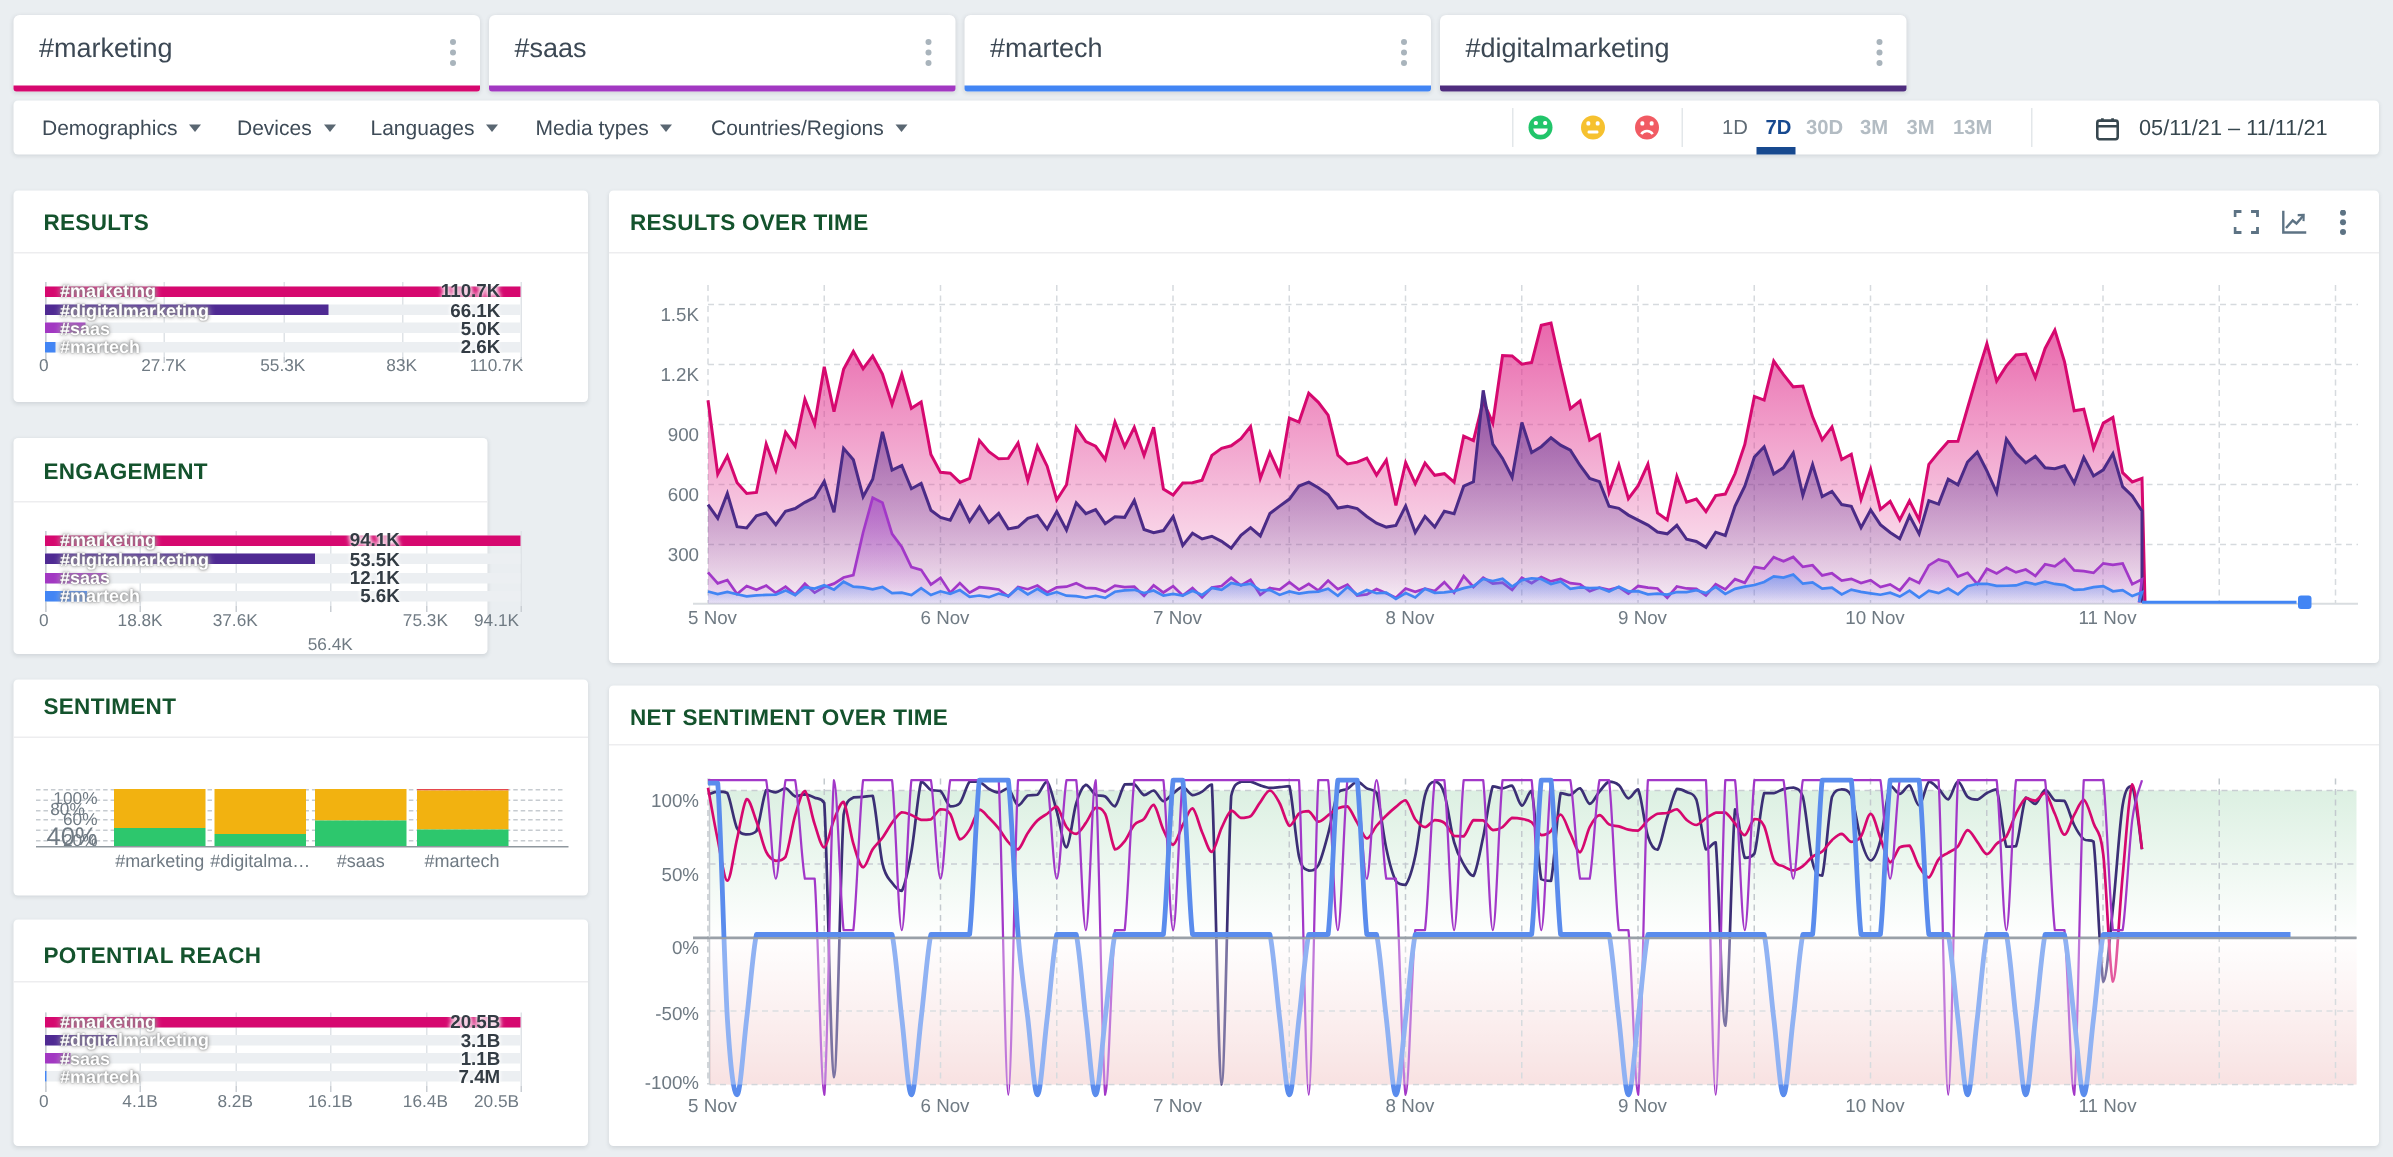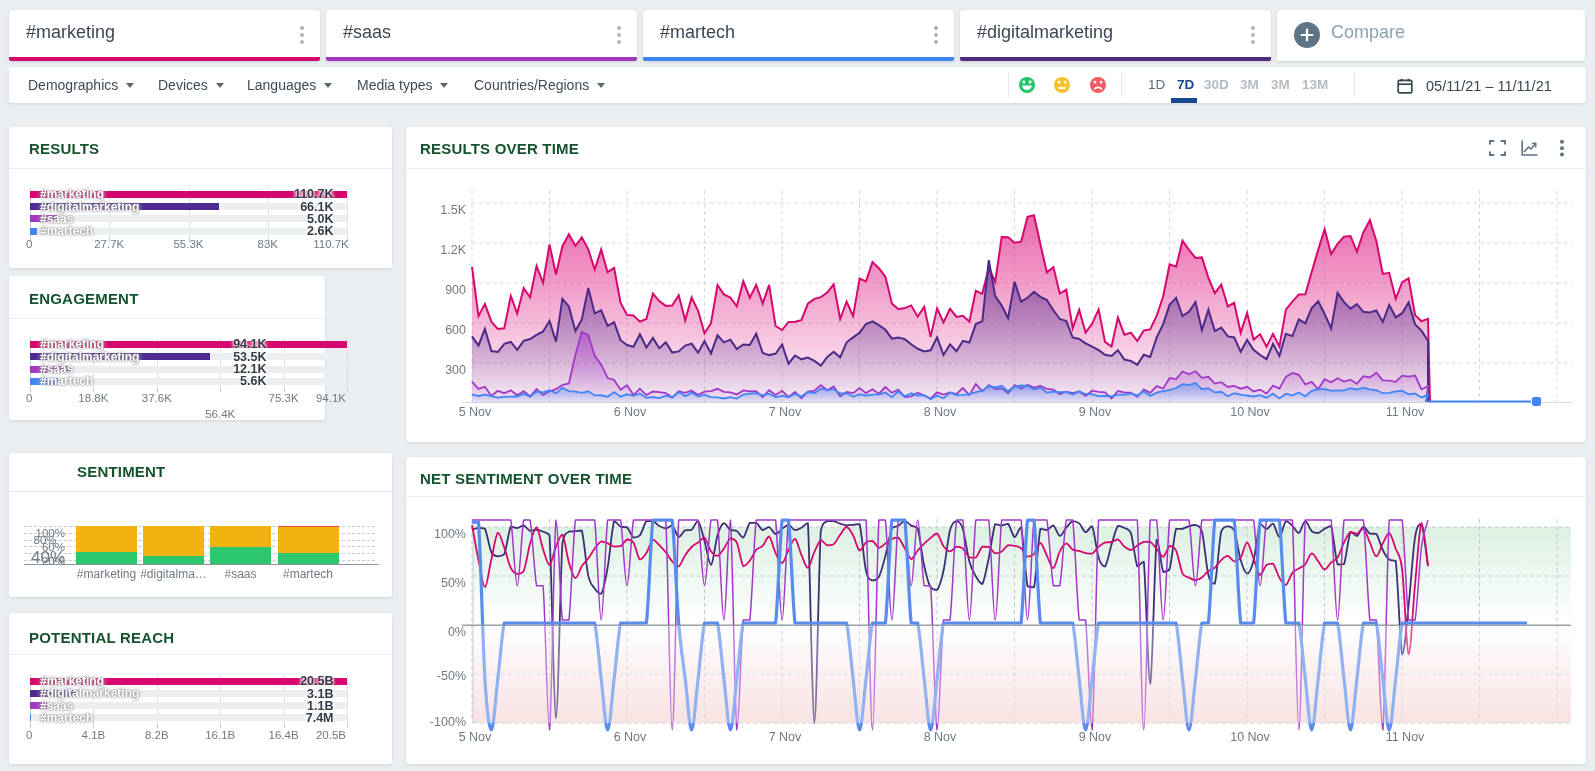--- a/index.html
+++ b/index.html
@@ -58,27 +58,20 @@
     <span class="ul" style="background:#4285f4;"></span>
   </div>
   <div class="tab" style="left:960px;width:311px;">
     <span class="lbl">#digitalmarketing</span>
     <span class="kebab">
         <i></i>
         <i></i>
         <i></i>
       </span>
     <span class="ul" style="background:#4f2d7e;"></span>
-  </div>
-  <div class="tab" style="left:1277px;width:308px;">
-    <svg style="position:absolute;left:17px;top:12px;" width="26" height="26" viewBox="0 0 26 26">
-      <circle cx="13" cy="13" r="13" fill="#5f7585"></circle>
-      <path d="M13 6.8 V19.2 M6.8 13 H19.2" stroke="#fff" stroke-width="2.2"></path>
-    </svg>
-    <span class="lbl" style="left:54px;color:#8da2b0;">Compare</span>
   </div>
 
   <div class="filterbar">
     <span class="fitem" style="left:19px;">Demographics<span class="caret"></span></span>
     <span class="fitem" style="left:149px;">Devices<span class="caret"></span></span>
     <span class="fitem" style="left:238px;">Languages<span class="caret"></span></span>
     <span class="fitem" style="left:348px;">Media types<span class="caret"></span></span>
     <span class="fitem" style="left:465px;">Countries/Regions<span class="caret"></span></span>
 
     <span class="vdiv" style="left:999px;"></span>
@@ -150,21 +143,21 @@
 <span class="bseg" style="left:21.0px;top:100.7px;width:7.4px;background:#4285f4;"></span>
 <span class="series-lbl" style="left:31.0px;top:97.2px;">#martech</span>
 <span class="val-lbl" style="right:58.5px;top:97.2px;">2.6K</span>
 <span class="axlbl" style="left:17.0px;top:111px;">0</span>
 <span class="axlbl" style="left:78.2px;top:111px;width:44px;text-align:center;">27.7K</span>
 <span class="axlbl" style="left:157.5px;top:111px;width:44px;text-align:center;">55.3K</span>
 <span class="axlbl" style="left:236.8px;top:111px;width:44px;text-align:center;">83K</span>
 <span class="axlbl" style="left:300.0px;top:111px;width:44px;text-align:center;">110.7K</span>
   </div>
 
-  <div class="card" style="left:9px;top:276px;width:316px;height:144px;">
+  <div class="card" style="left:9px;top:292px;width:316px;height:144px;">
     <span class="title" style="left:20px;top:14px;">ENGAGEMENT</span>
     <div class="divider" style="top:42px;"></div>
     <span class="grid-v" style="left:21.0px;top:61.900000000000006px;height:49.900000000000006px;"></span>
 <span class="tick" style="left:21.0px;top:111.80000000000001px;"></span>
 <span class="grid-v" style="left:84.4px;top:61.900000000000006px;height:49.900000000000006px;"></span>
 <span class="tick" style="left:84.4px;top:111.80000000000001px;"></span>
 <span class="grid-v" style="left:147.8px;top:61.900000000000006px;height:49.900000000000006px;"></span>
 <span class="tick" style="left:147.8px;top:111.80000000000001px;"></span>
 <span class="grid-v" style="left:211.2px;top:61.900000000000006px;height:49.900000000000006px;"></span>
 <span class="tick" style="left:211.2px;top:111.80000000000001px;"></span>
@@ -191,21 +184,21 @@
 <span class="val-lbl" style="right:58.5px;top:98.3px;">5.6K</span>
 <span class="axlbl" style="left:17.0px;top:116px;">0</span>
 <span class="axlbl" style="left:62.4px;top:116px;width:44px;text-align:center;">18.8K</span>
 <span class="axlbl" style="left:125.8px;top:116px;width:44px;text-align:center;">37.6K</span>
 <span class="axlbl" style="left:189.2px;top:116px;width:44px;text-align:center;margin-top:16px;">56.4K</span>
 <span class="axlbl" style="left:252.6px;top:116px;width:44px;text-align:center;">75.3K</span>
 <span class="axlbl" style="left:300.0px;top:116px;width:44px;text-align:center;">94.1K</span>
   </div>
 
   <div class="card" style="left:9px;top:453px;width:383px;height:144px;">
-    <span class="title" style="left:20px;top:10px;margin-left:48px;">SENTIMENT</span>
+    <span class="title" style="left:20px;top:10px;">SENTIMENT</span>
     <div class="divider" style="top:38px;"></div>
     <span style="position:absolute;left:15px;top:73.0px;width:351px;border-top:1px dashed #c6cbd0;"></span>
 <span style="position:absolute;left:15px;top:79.8px;width:351px;border-top:1px dashed #c6cbd0;"></span>
 <span style="position:absolute;left:15px;top:86.5px;width:351px;border-top:1px dashed #c6cbd0;"></span>
 <span style="position:absolute;left:15px;top:93.2px;width:351px;border-top:1px dashed #c6cbd0;"></span>
 <span style="position:absolute;left:15px;top:100.0px;width:351px;border-top:1px dashed #c6cbd0;"></span>
 <span style="position:absolute;left:15px;top:106.8px;width:351px;border-top:1px dashed #c6cbd0;"></span>
 <span style="position:absolute;left:15px;top:111.0px;width:355px;height:1px;background:#8f979e;"></span>
 <span style="position:absolute;left:16px;top:74.0px;width:40px;text-align:right;font-size:11.5px;color:#6f7a83;">100%</span>
 <span style="position:absolute;left:16px;top:81.1px;width:40px;text-align:center;font-size:11.5px;color:#6f7a83;">80%</span>

